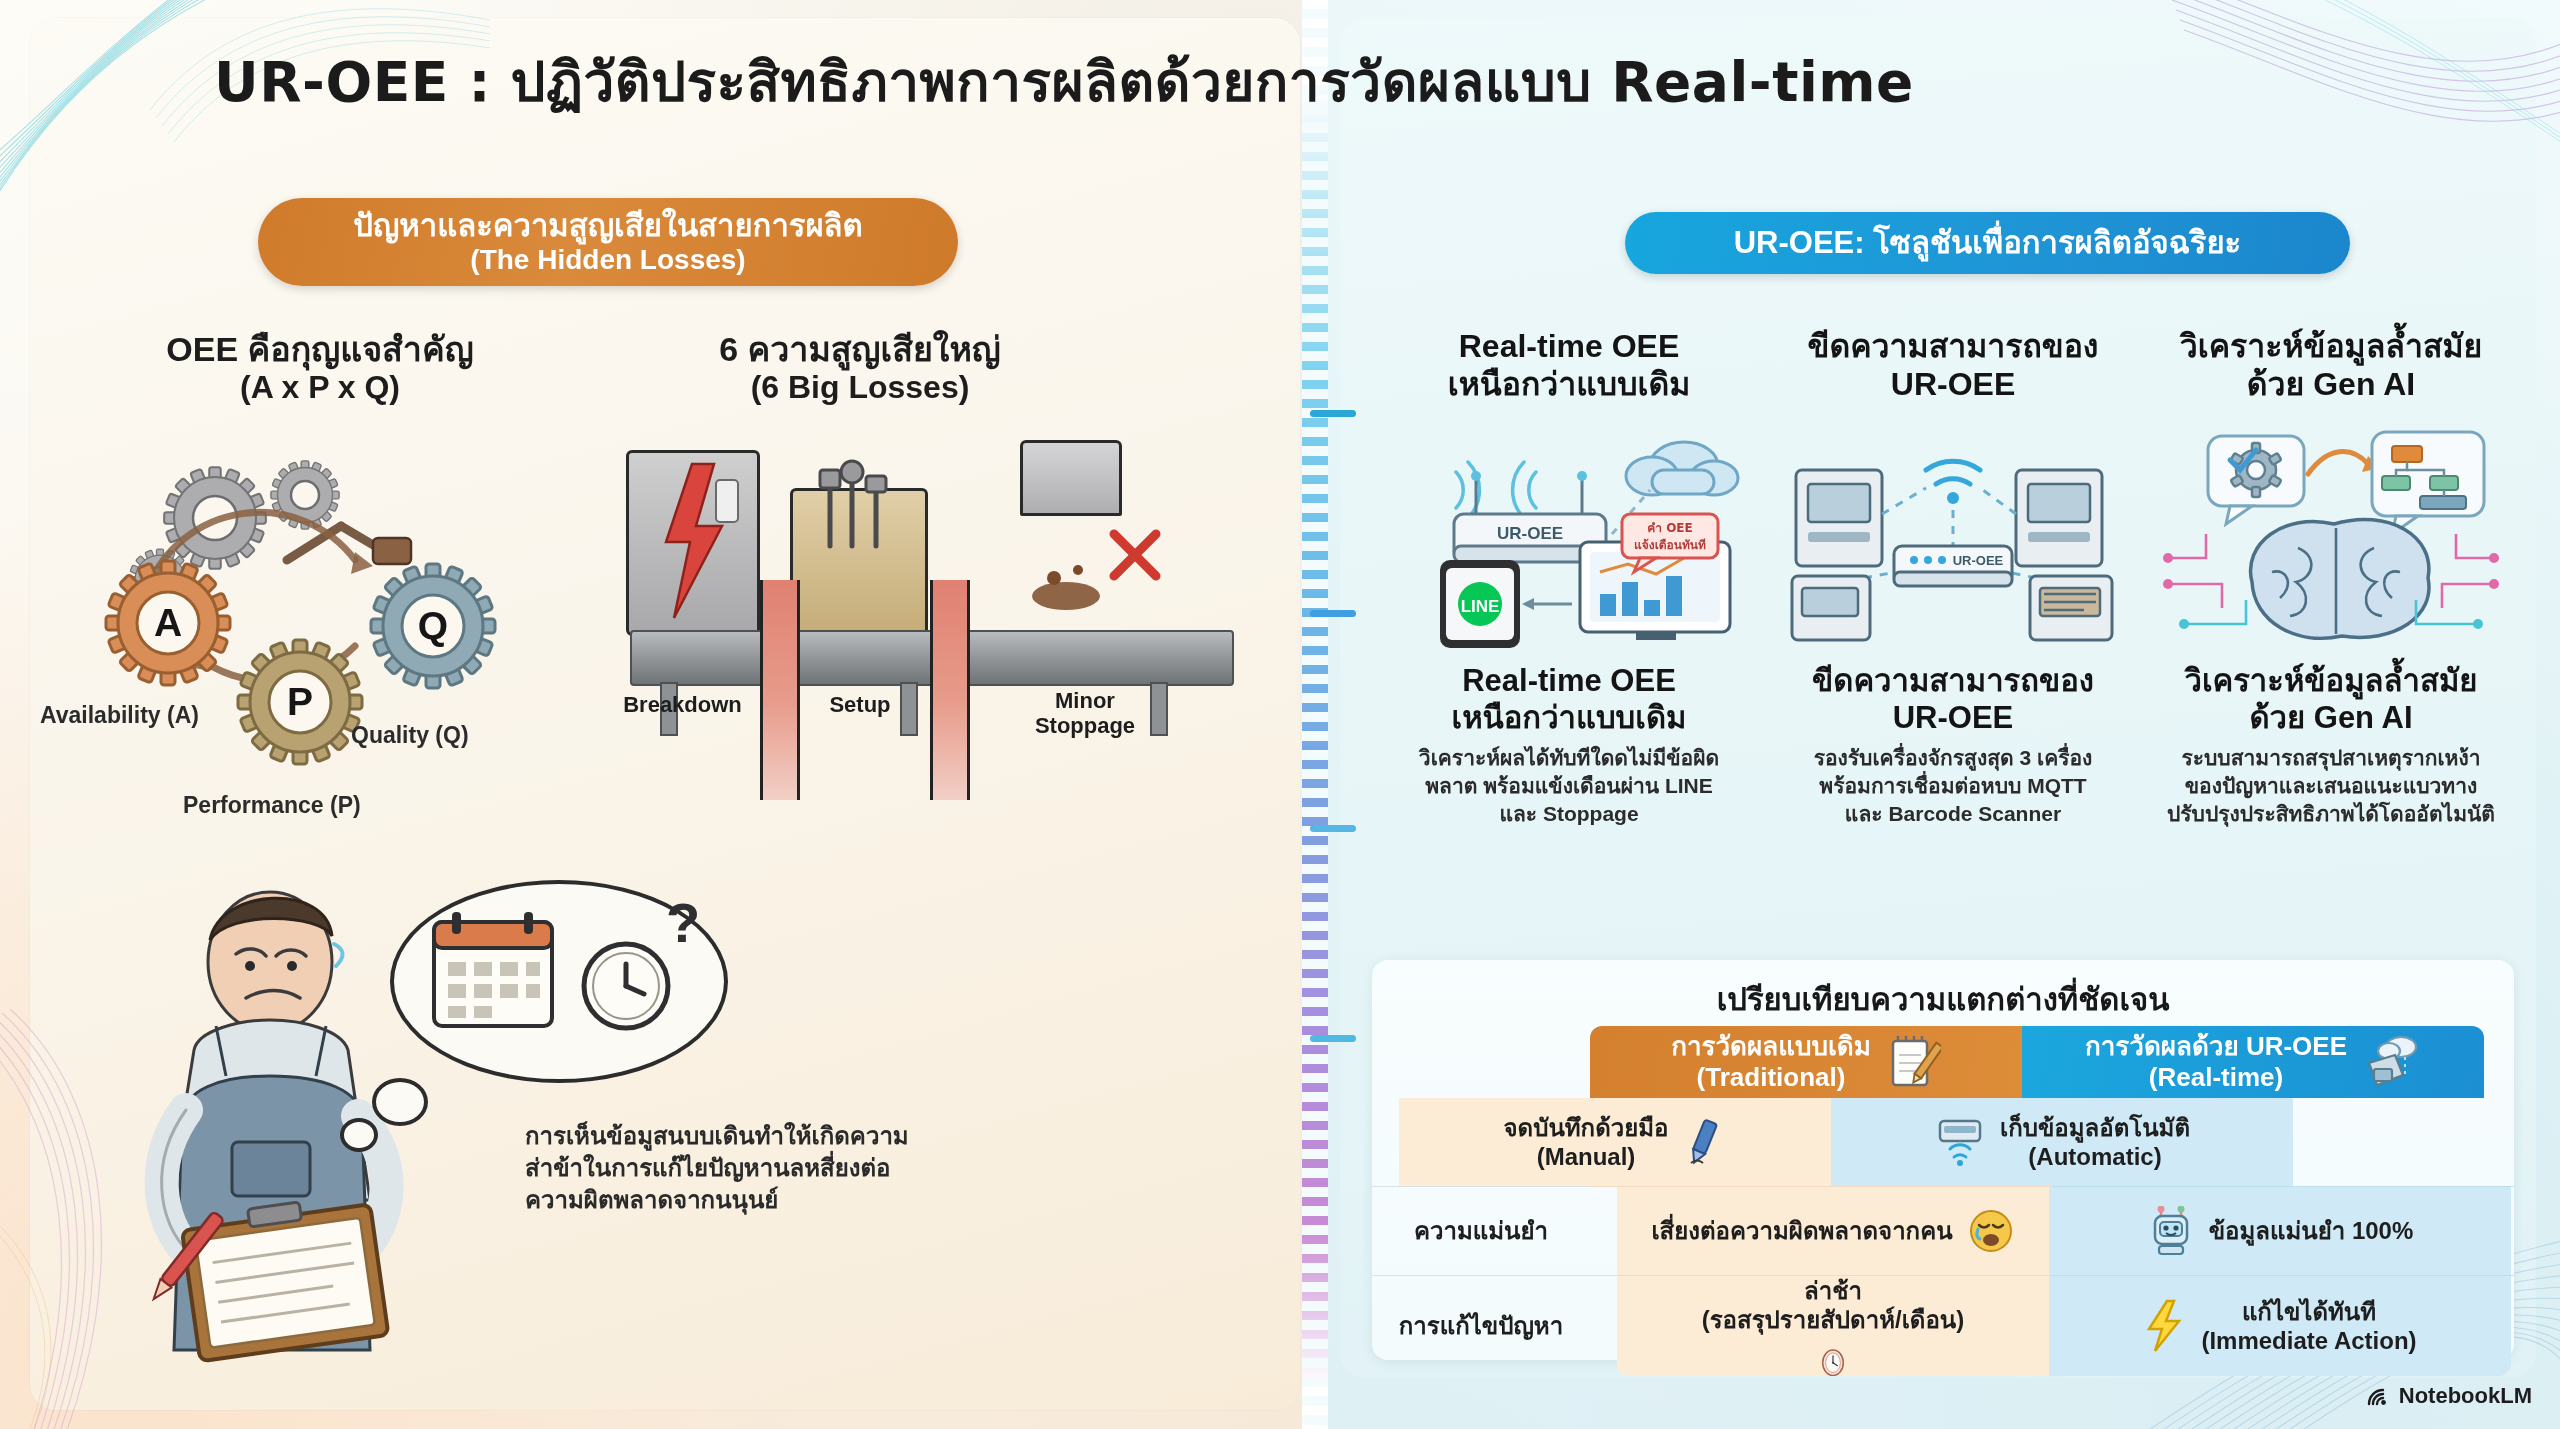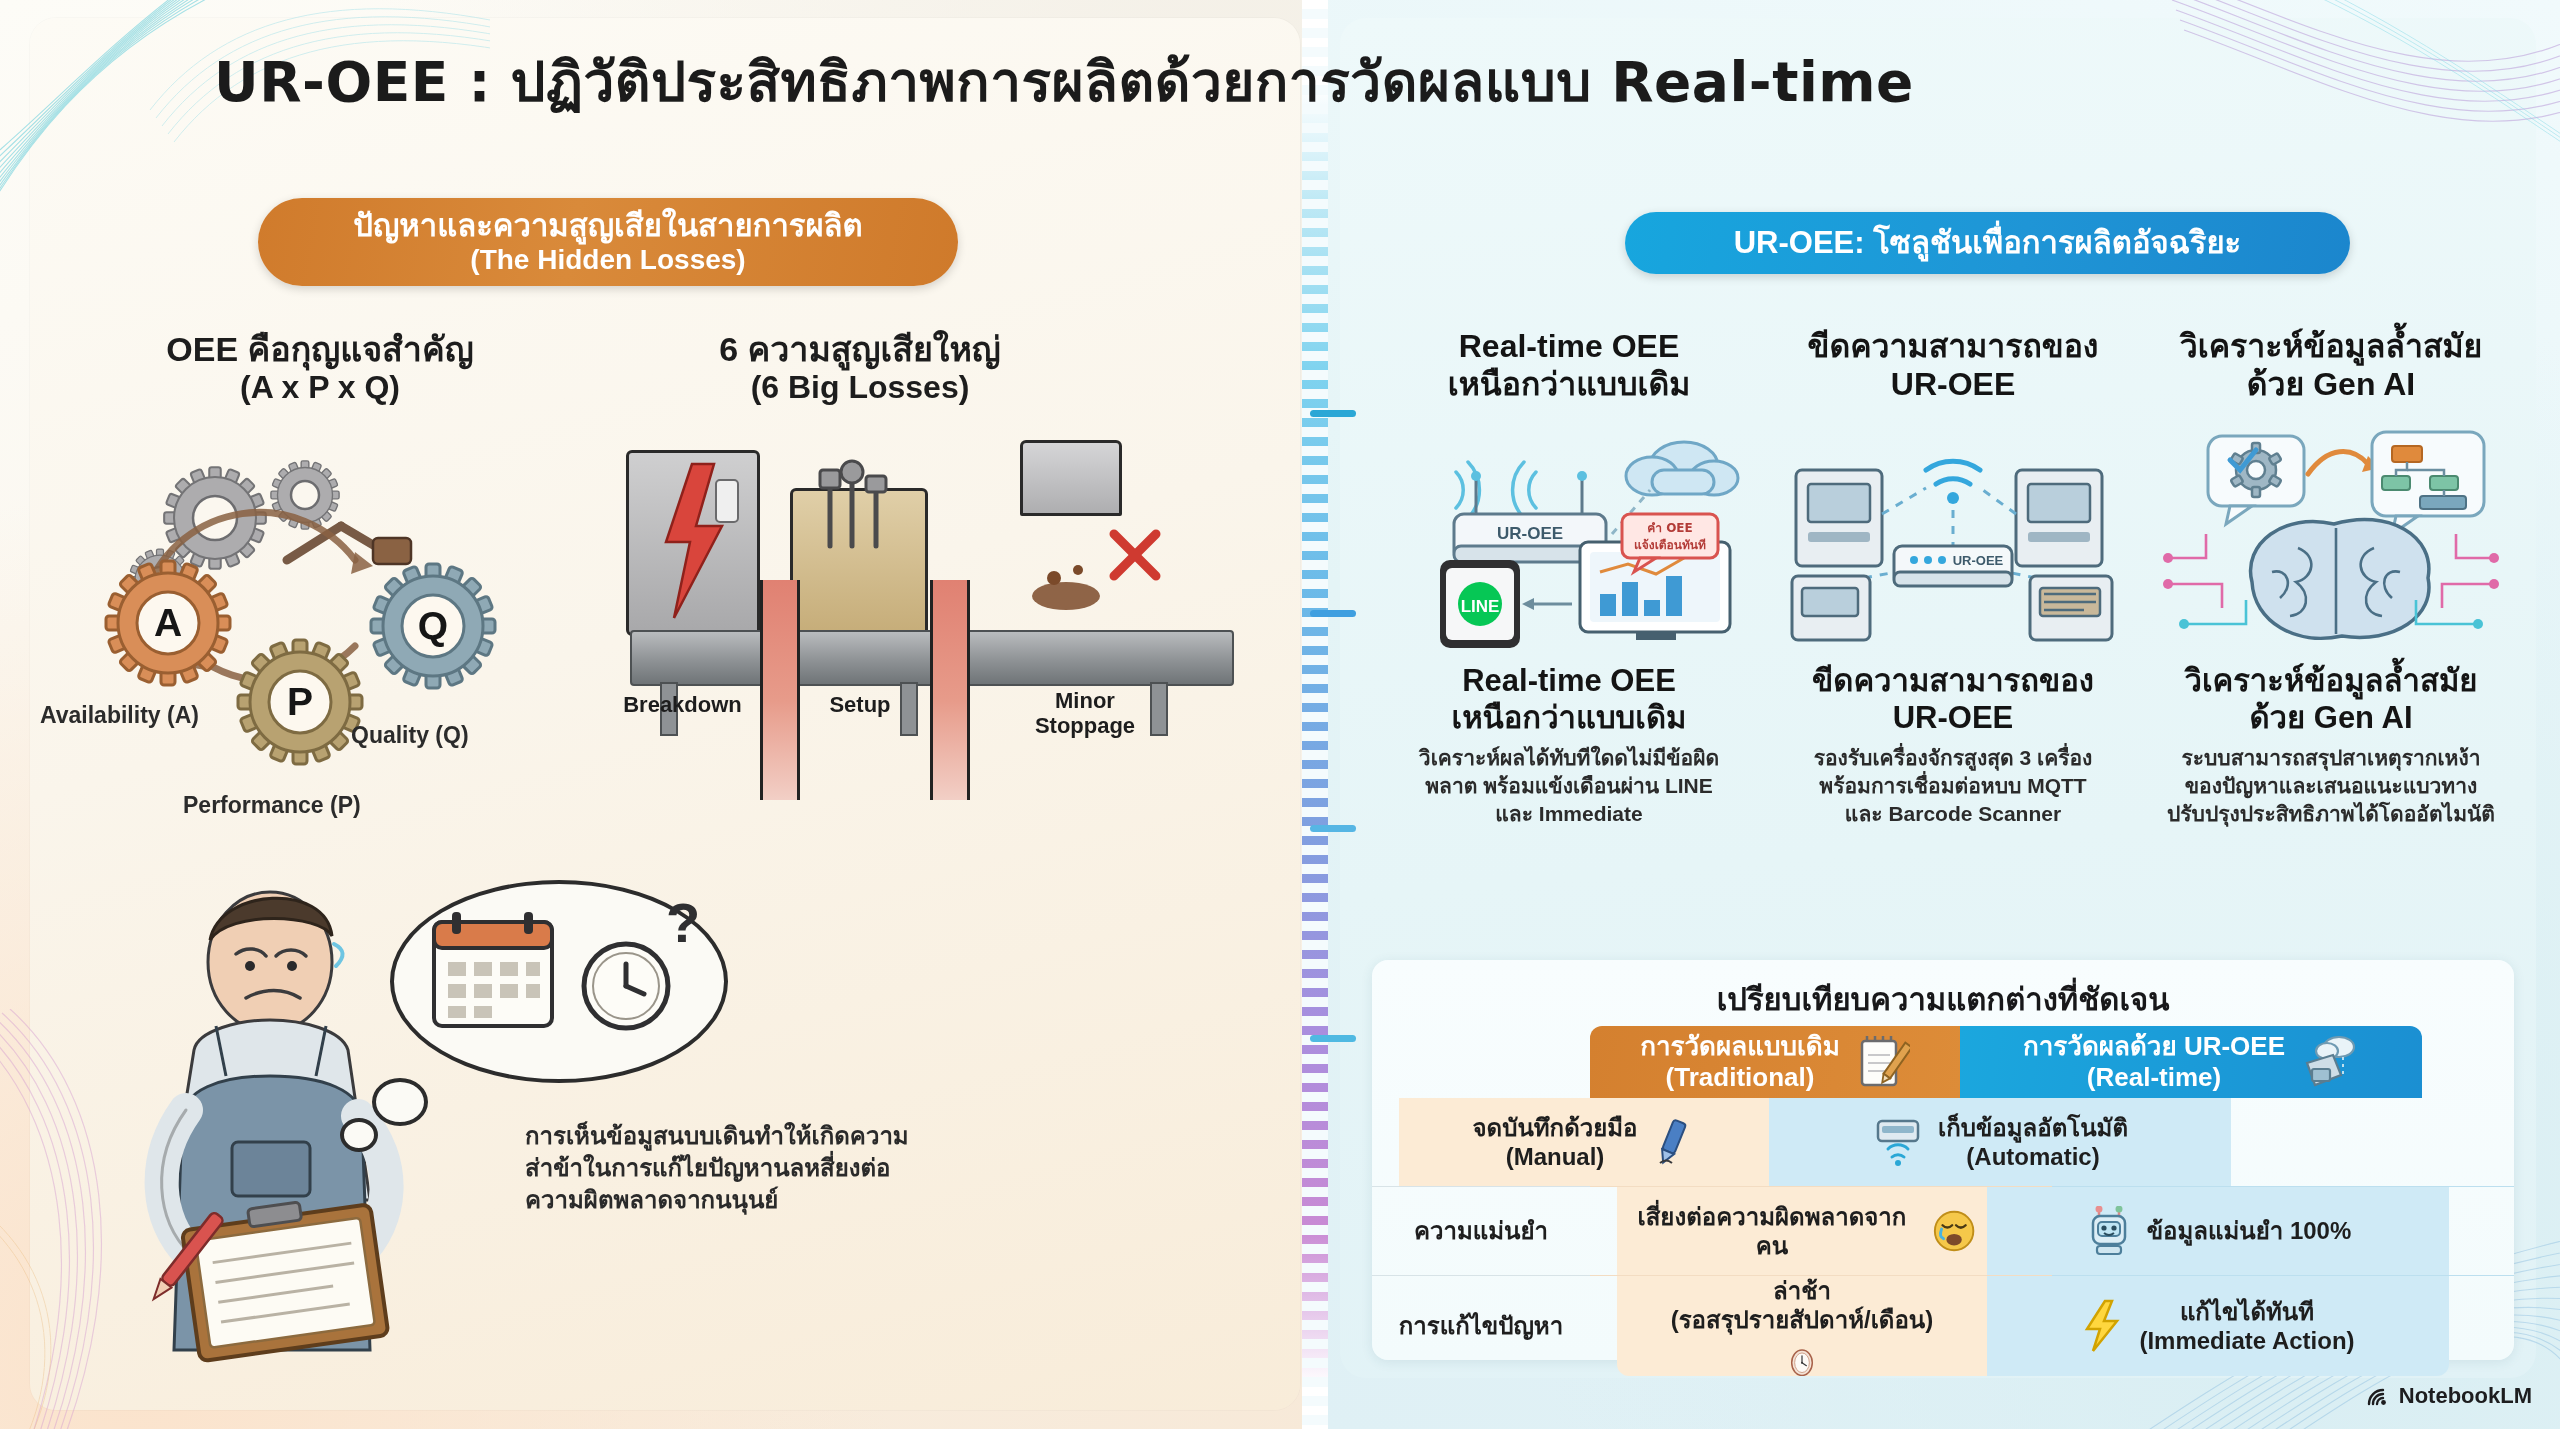--- a/index.html
+++ b/index.html
@@ -131,21 +131,21 @@
     border-radius:16px;box-shadow:0 2px 12px rgba(40,90,110,.10);
   }
   .cmp-title{
     position:absolute;left:0;top:14px;width:1142px;text-align:center;
     font-size:31px;font-weight:bold;color:#18181a;
   }
   .cmp-grid{position:absolute;left:0;top:66px;width:1142px;}
   .crow{display:flex;align-items:stretch;}
   .c-lab{width:218px;display:flex;align-items:center;justify-content:center;
     font-size:25px;font-weight:bold;color:#1c1c1c;text-align:center;padding:0 6px;box-sizing:border-box;}
-  .c-a{width:370px;display:flex;align-items:center;justify-content:center;gap:14px;box-sizing:border-box;padding:0 10px;}
+  .c-a{width:432px;display:flex;align-items:center;justify-content:center;gap:14px;box-sizing:border-box;padding:0 10px;}
   .c-b{width:462px;display:flex;align-items:center;justify-content:center;gap:14px;box-sizing:border-box;padding:0 10px;}
   .hd{height:72px;color:#fff;font-size:26px;font-weight:bold;line-height:1.2;text-align:center;}
   .hd.a{background:linear-gradient(100deg,#d4802f 0%,#dd8c38 100%);border-radius:12px 0 0 0;}
   .hd.b{background:linear-gradient(100deg,#1ba7de 0%,#1b8fd2 100%);border-radius:0 12px 0 0;}
   .cell{height:88px;font-size:24px;font-weight:bold;color:#1e1e1e;text-align:center;line-height:1.22;}
   .cell.a{background:#fcebd5;margin-left:27px;}
   .cell.b{background:#cfeaf6;}
 
   
   .wm{position:absolute;right:28px;bottom:20px;display:flex;align-items:center;gap:9px;
@@ -551,21 +551,21 @@
         </g>
       </svg>
     </div>
     <div class="mid">
       <div>Real-time OEE</div>
       <div>เหนือกว่าแบบเดิม</div>
     </div>
     <div class="body">
       <div>วิเคราะห์ผลได้ทับทีใดดไม่มีข้อผิด</div>
       <div>พลาต พร้อมแข้งเดือนผ่าน LINE</div>
-      <div>และ Immediate</div>
+      <div>และ Stoppage</div>
     </div>
   </div>
 
   <div class="fcol c2">
     <div class="top">
       <div>ขีดความสามารถของ</div>
       <div>UR-OEE</div>
     </div>
     <div class="fart">
       <svg width="370" height="230" viewBox="0 0 370 230">

